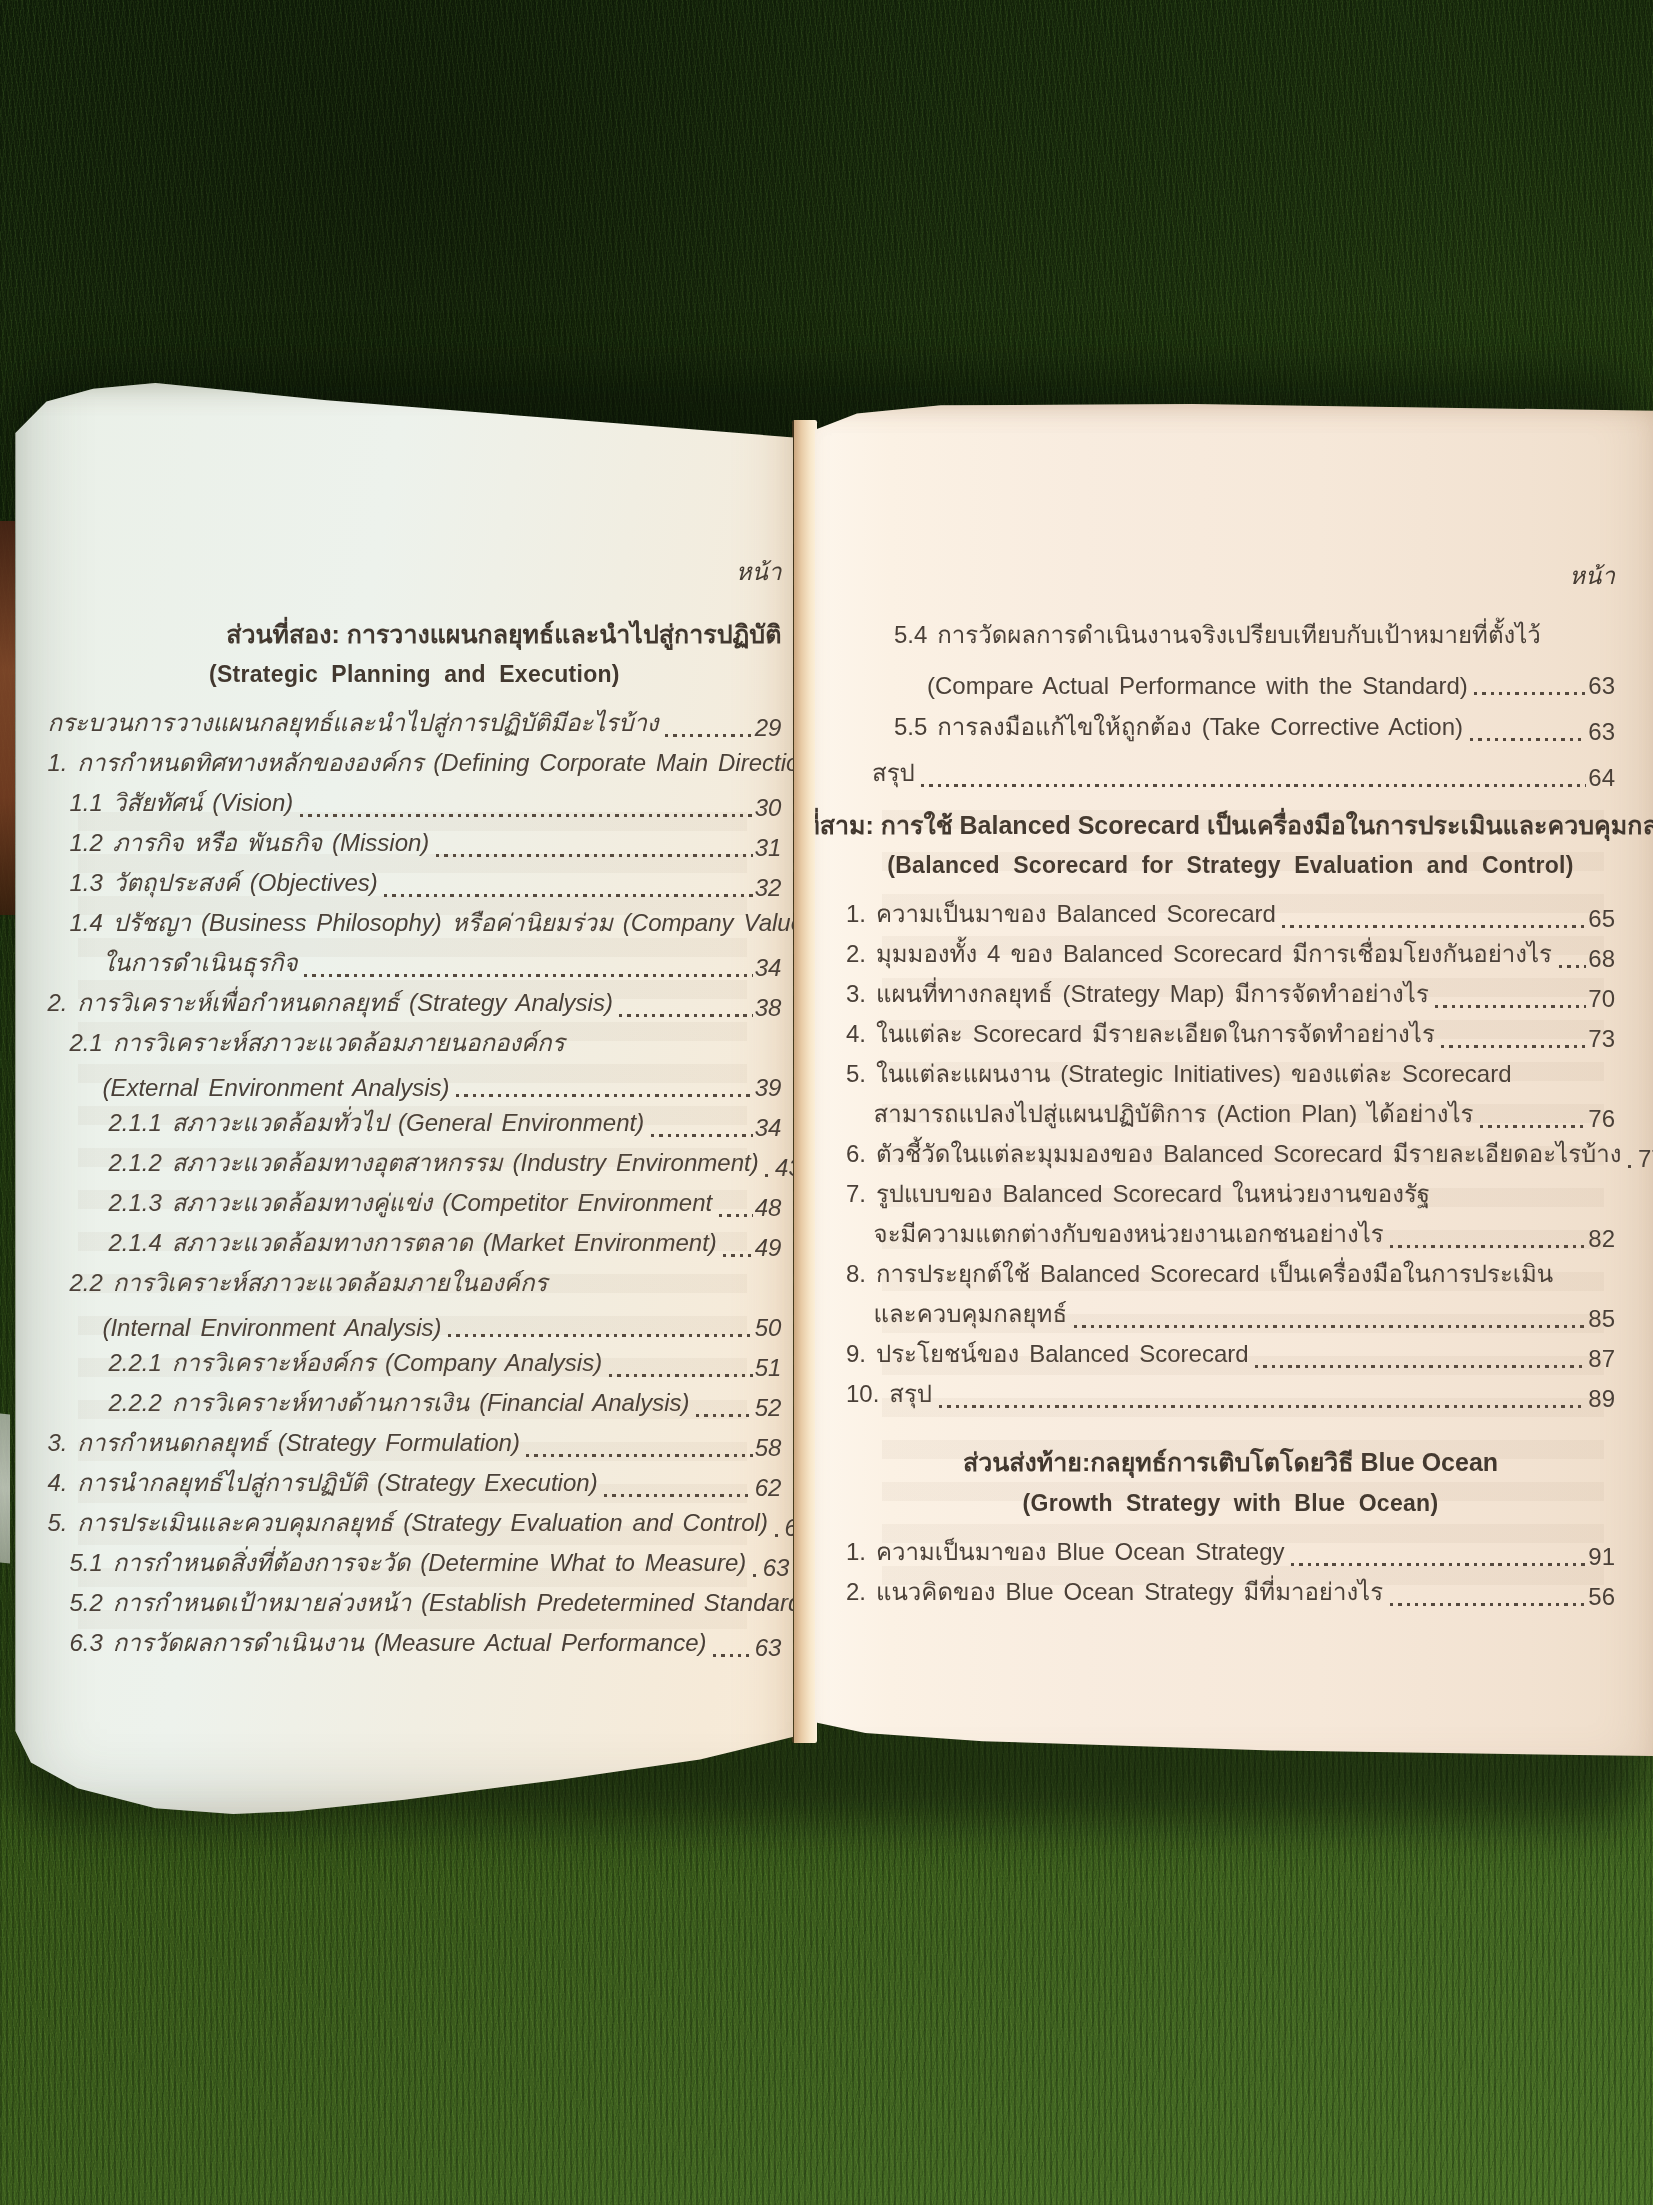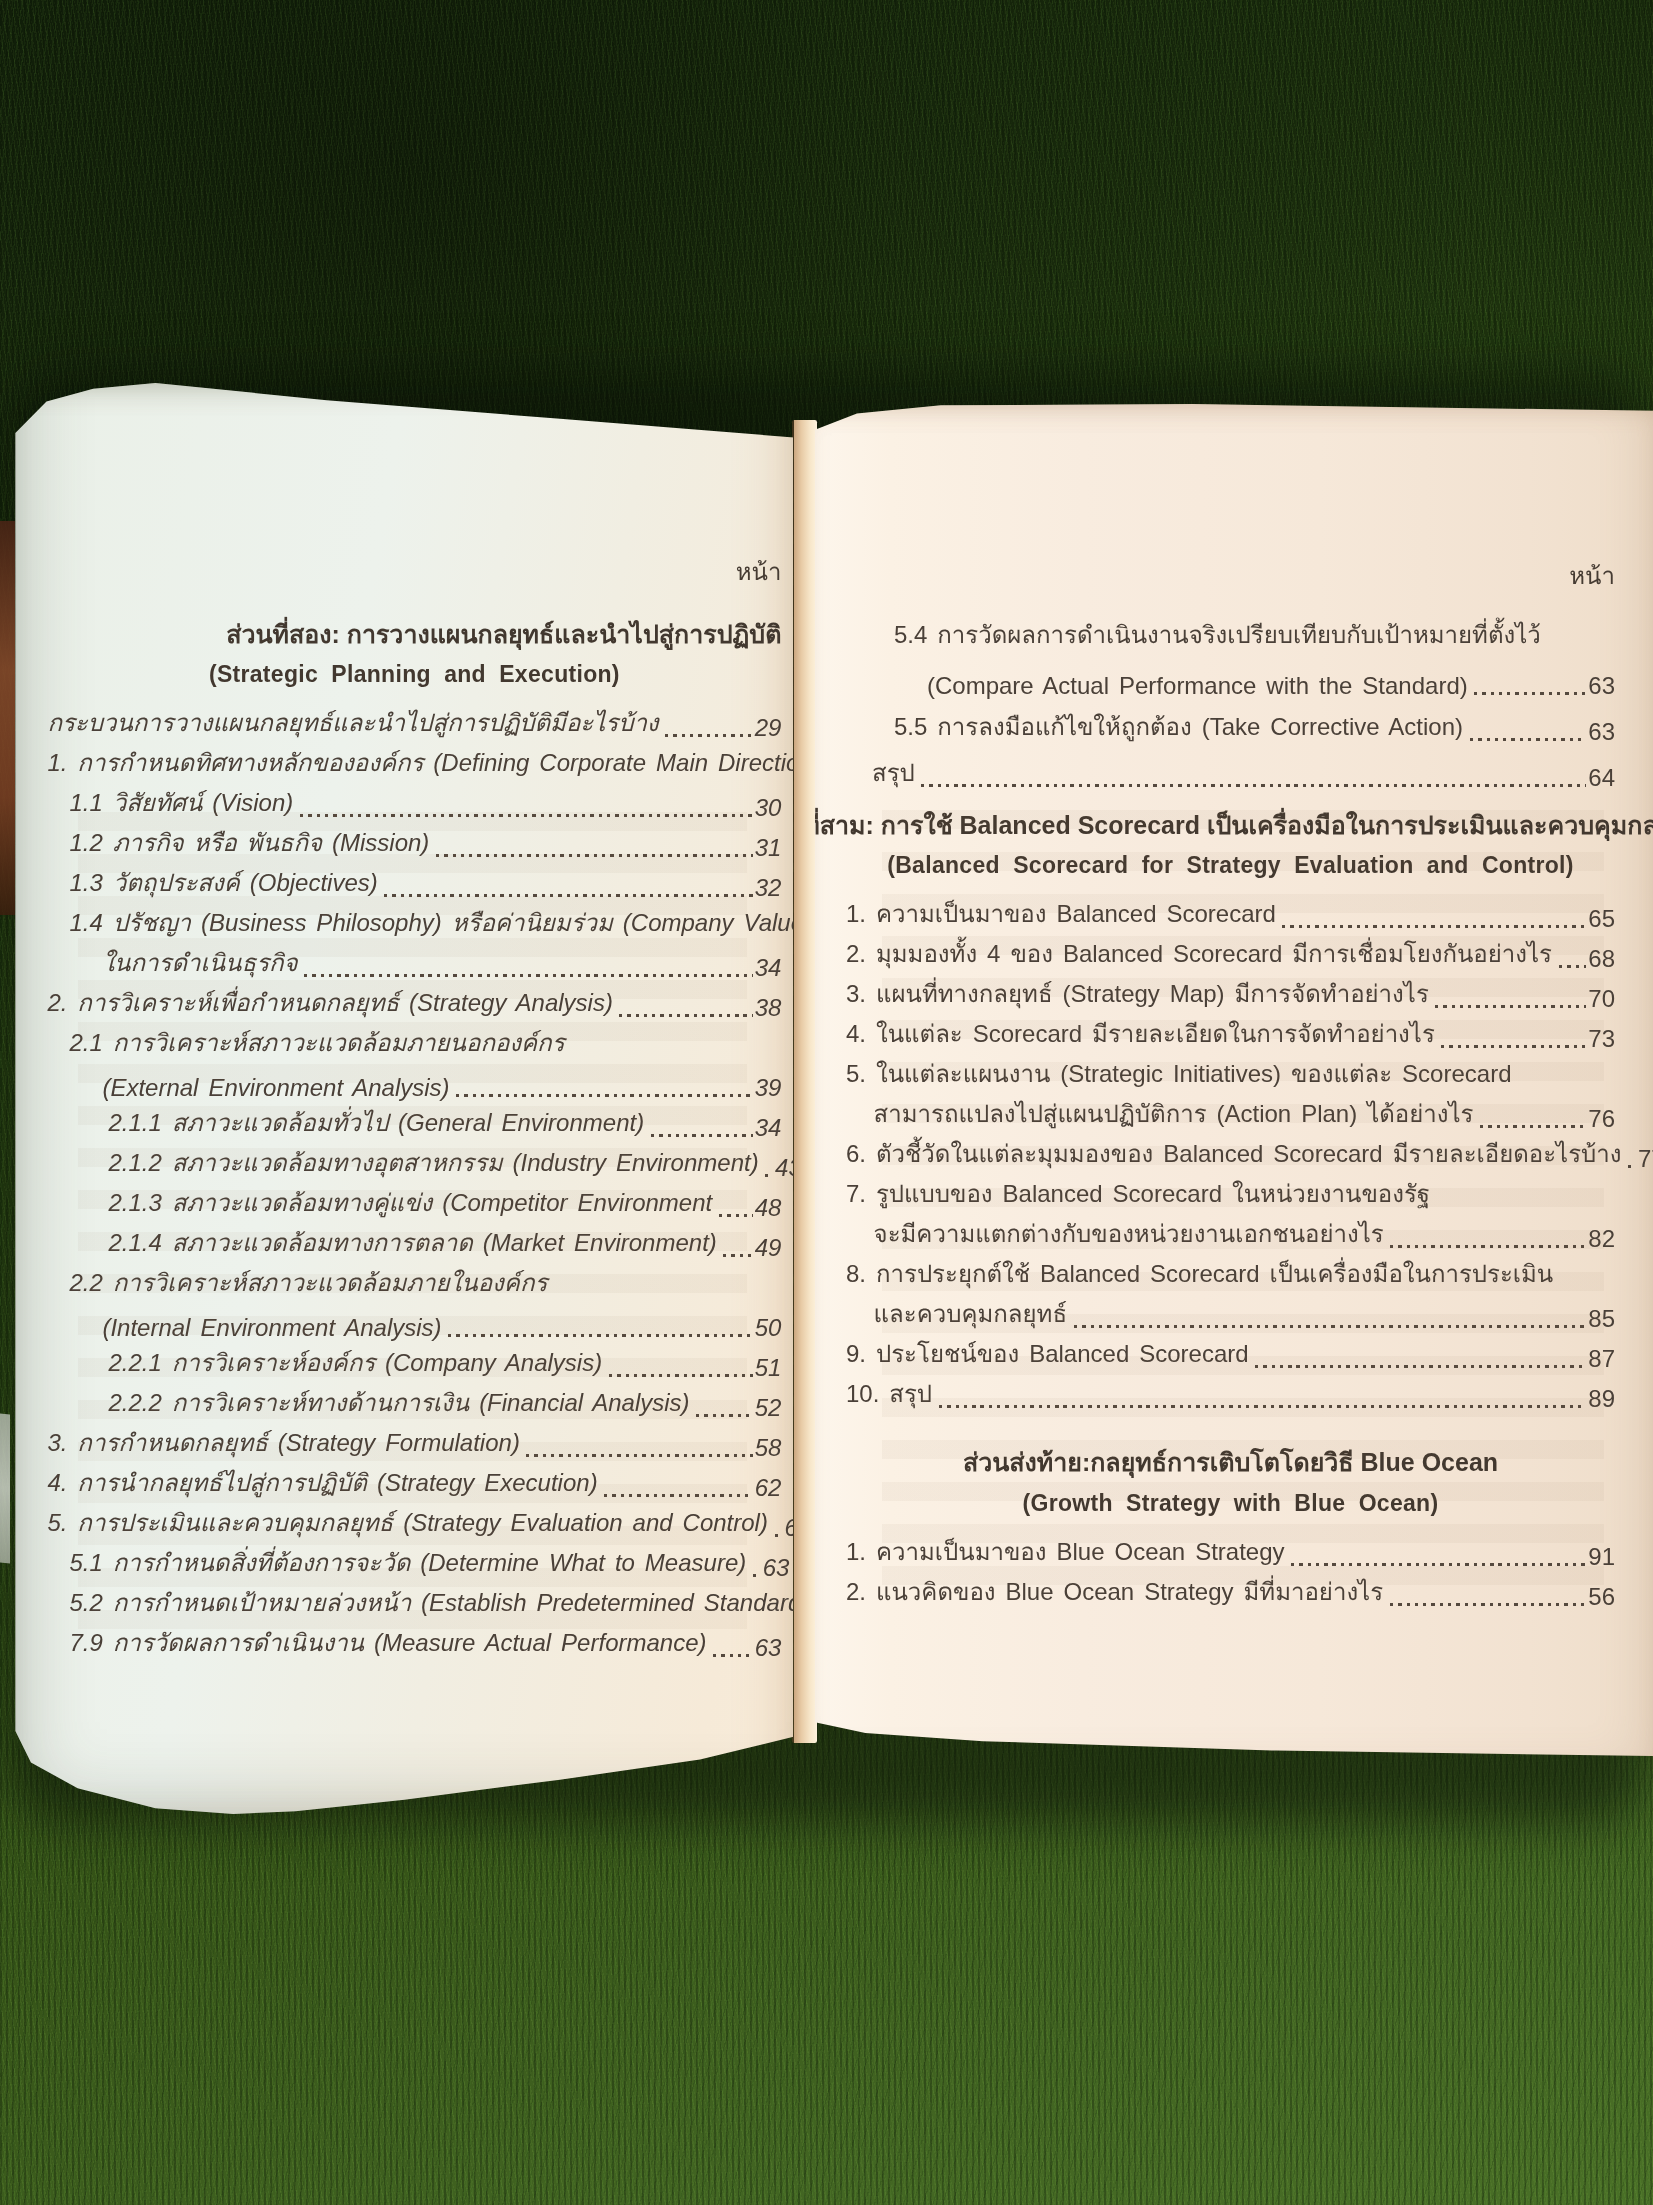--- a/index.html
+++ b/index.html
@@ -46,21 +46,21 @@
     background:linear-gradient(180deg,#4c2416,#8a4a2c 38%,#7c3e24 70%,#3c1e0e);opacity:.85;}
   .edge-white{position:absolute;left:0;top:1414px;width:10px;height:149px;
     background:linear-gradient(180deg,#b9bfb4,#d8dcd4 50%,#aeb4a8);transform:skewY(7deg);opacity:.8;}
 
   
   .page-inner{position:relative;width:100%;height:100%;box-sizing:border-box;}
   .page-left .page-inner{padding:175px 12px 0 32px;}
   .page-right .page-inner{padding:158px 39px 0 31px;}
 
   .page-label{height:27.6px;line-height:27.6px;text-align:right;font-size:24px;
-    color:#463c33;}
+    font-style:italic;color:#463c33;}
 
   .sec-title,.sec-sub{display:flex;justify-content:center;white-space:nowrap;
     font-weight:bold;color:#42382f;}
   .sec-title{font-size:25px;height:34px;line-height:34px;}
   .sec-sub{font-size:23px;height:34px;line-height:34px;word-spacing:6.6px;letter-spacing:0.3px;}
 
   .toc-row{display:flex;align-items:flex-end;box-sizing:border-box;}
   .page-left .toc-row{height:40px;font-style:italic;}
   .page-right .s0 .toc-row{height:46px;margin-left:26px;}
   .page-right .s1 .toc-row,.page-right .s2 .toc-row{height:40px;}
@@ -214,21 +214,21 @@
                 <span class="lbl ind-i1">5.1 การกำหนดสิ่งที่ต้องการจะวัด (Determine What to Measure)</span>
                 <span class="dots"></span>
                 <span class="num">63</span>
               </div>
               <div class="toc-row">
                 <span class="lbl ind-i1">5.2 การกำหนดเป้าหมายล่วงหน้า (Establish Predetermined Standards)</span>
                 <span class="dots"></span>
                 <span class="num">63</span>
               </div>
               <div class="toc-row">
-                <span class="lbl ind-i1">7.9 การวัดผลการดำเนินงาน (Measure Actual Performance)</span>
+                <span class="lbl ind-i1">6.3 การวัดผลการดำเนินงาน (Measure Actual Performance)</span>
                 <span class="dots"></span>
                 <span class="num">63</span>
               </div>
             </div>
           </div>
         </div>
     </div>
   </div>
 
   <div class="page page-right">

